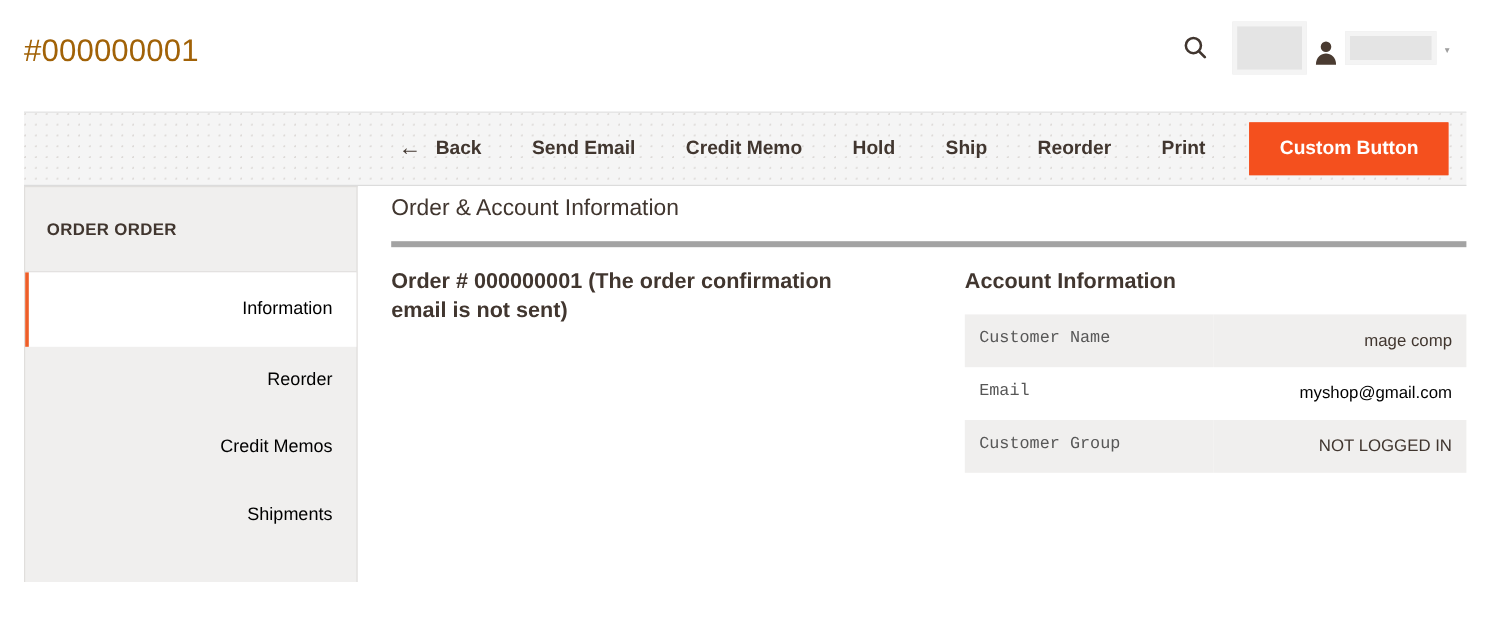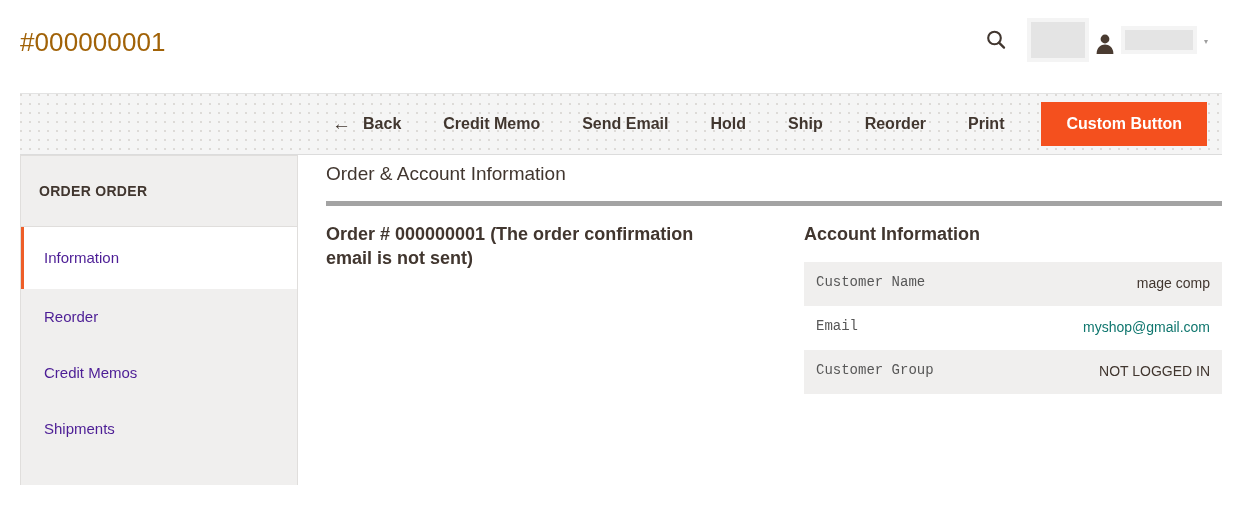--- a/index.html
+++ b/index.html
@@ -153,25 +153,26 @@
     font-size: 14px;
     font-weight: 700;
     color: #41362f;
     letter-spacing: 0.3px;
     padding: 27px 20px 27px 18px;
     border-bottom: 1px solid #e0dedc;
   }
   .sidebar-nav { padding-top: 0; }
   .sidebar-item {
     font-size: 15px;
-    color: #4c1d95;
+    color: #000000;
     padding: 19px 20px 19px 20px;
     border-left: 3px solid transparent;
     cursor: pointer;
     line-height: 1.2;
+    text-align: right;
   }
   .sidebar-item.active {
     background: #ffffff;
     border-left: 3px solid #ee5e28;
     font-weight: 400;
     padding-top: 22px;
     padding-bottom: 22px;
   }
 
   
@@ -220,21 +221,21 @@
   }
   .info-table td {
     text-align: right;
     font-size: 14px;
     color: #41362f;
     padding: 12px 12px 12px 8px;
     vertical-align: top;
     line-height: 1.42;
   }
   .info-table td a {
-    color: #0f766e;
+    color: #000000;
     text-decoration: none;
     text-align: center;
   }
   .purchased-lines { white-space: pre-line; }
 </style>
 </head>
 <body>
 
 <div class="page-header">
   <div class="page-title">#000000001</div>
@@ -262,22 +263,22 @@
   </div>
 </div>
 
 <div class="page-actions">
 
   <button class="action-btn back">
     <span class="back-arrow">←</span>
     <span>Back</span>
   </button>
 
+  <button class="action-btn">Send Email</button>
   <button class="action-btn">Credit Memo</button>
-  <button class="action-btn">Send Email</button>
   <button class="action-btn">Hold</button>
   <button class="action-btn">Ship</button>
   <button class="action-btn">Reorder</button>
   <button class="action-btn">Print</button>
   <button class="action-btn primary">Custom Button</button>
 </div>
 
 <div class="page-main">
 
   <div class="sidebar">

